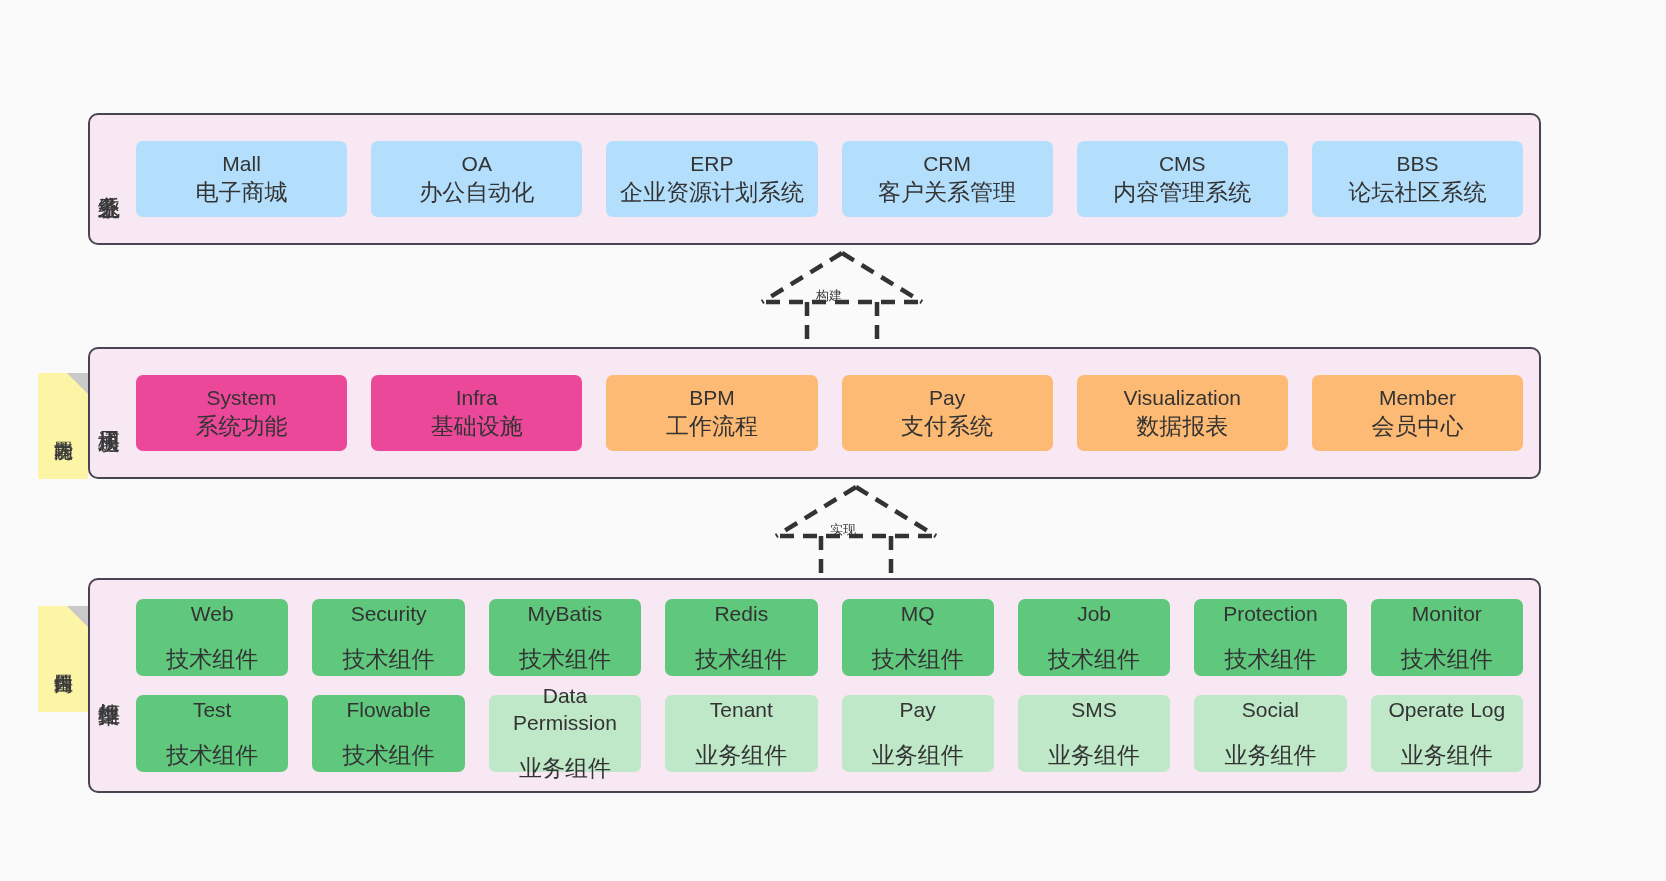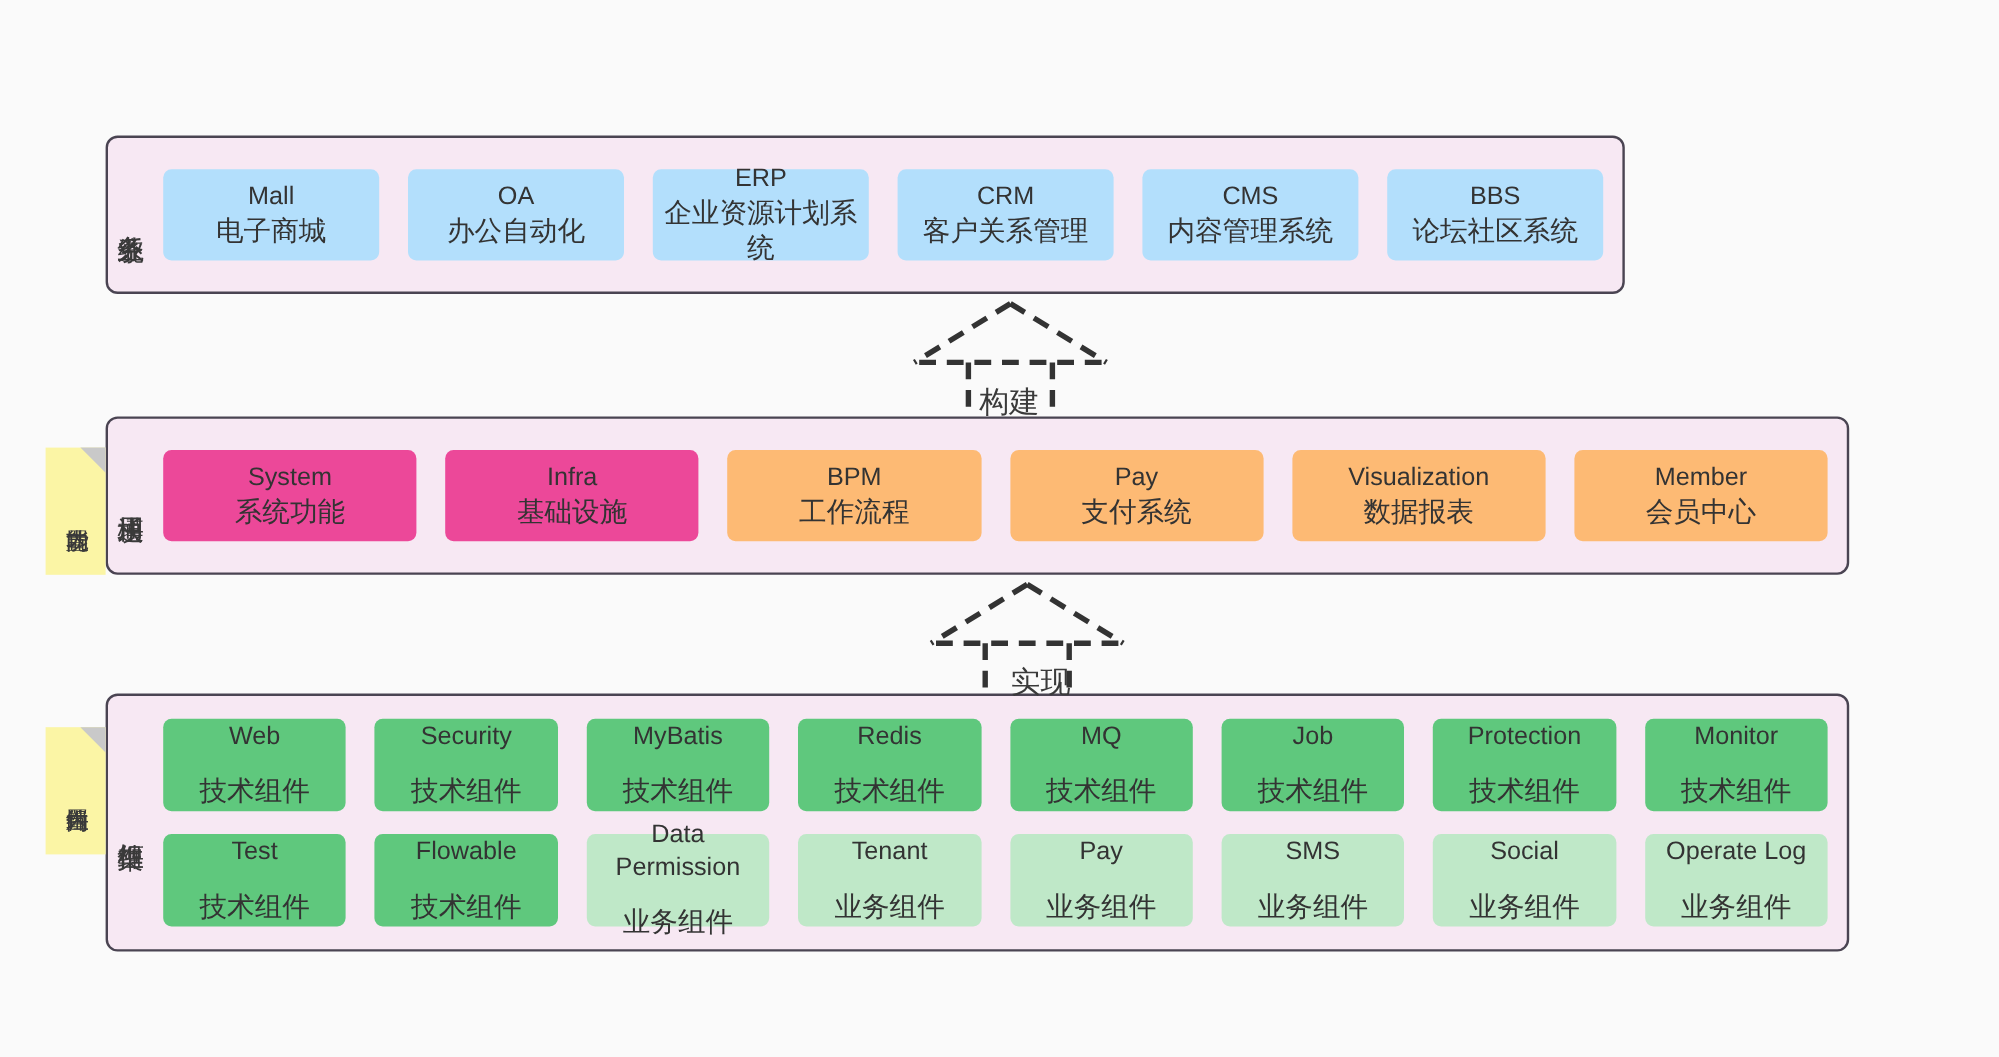--- a/index.html
+++ b/index.html
@@ -79,21 +79,21 @@
   .card .name  { font-size: 21px; }
   .card .sub   { font-size: 23px; }
 
   .c-blue      { background: #b3dffc; }
   .c-red       { background: #ec4899; }
   .c-pink      { background: #fdba74; }
   .c-green     { background: #5fc87d; }
   .c-lightgrn  { background: #bfe8c8; }
 
   
-  #layer-business  { left: 88px;  top: 113px; width: 1266px; height: 132px; }
+  #layer-business  { left: 88px;  top: 113px; width: 1453px; height: 132px; }
   #layer-modules   { left: 88px;  top: 347px; width: 1453px; height: 132px; }
   #layer-framework { left: 88px;  top: 578px; width: 1453px; height: 215px; }
 
   #layer-business  .card { height: 76px; }
   #layer-modules   .card { height: 76px; }
   #layer-framework .card { height: 77px; gap: 17px; }
 
   
   .sticky {
     position: absolute;
@@ -125,31 +125,30 @@
   #sticky-framework { left: 38px; top: 606px; height: 106px; }
 
   
   .connector {
     position: absolute;
     z-index: 2;
   }
   .connector svg { display: block; overflow: visible; }
   .connector .clabel {
     position: absolute;
-    font-size: 25px;
+    font-size: 13px;
     color: #3a3a3a;
     background: transparent;
     white-space: nowrap;
     user-select: none;
-    margin-top: 31px;
   }
   #connector-build   { left: 756px; top: 247px; width: 172px; height: 100px; }
   #connector-impl    { left: 770px; top: 481px; width: 172px; height: 100px; }
   #connector-build .clabel  { left: 60px; top: 40px; }
-  #connector-impl  .clabel  { left: 72px; top: 40px; }
+  #connector-impl  .clabel  { left: 60px; top: 40px; }
 </style>
 </head>
 <body>
 
 <div class="layer" id="layer-business">
   <div class="layer-title">业务系统</div>
   <div class="layer-body">
     <div class="row">
       <div class="card c-blue">
         <span class="name">Mall</span>

